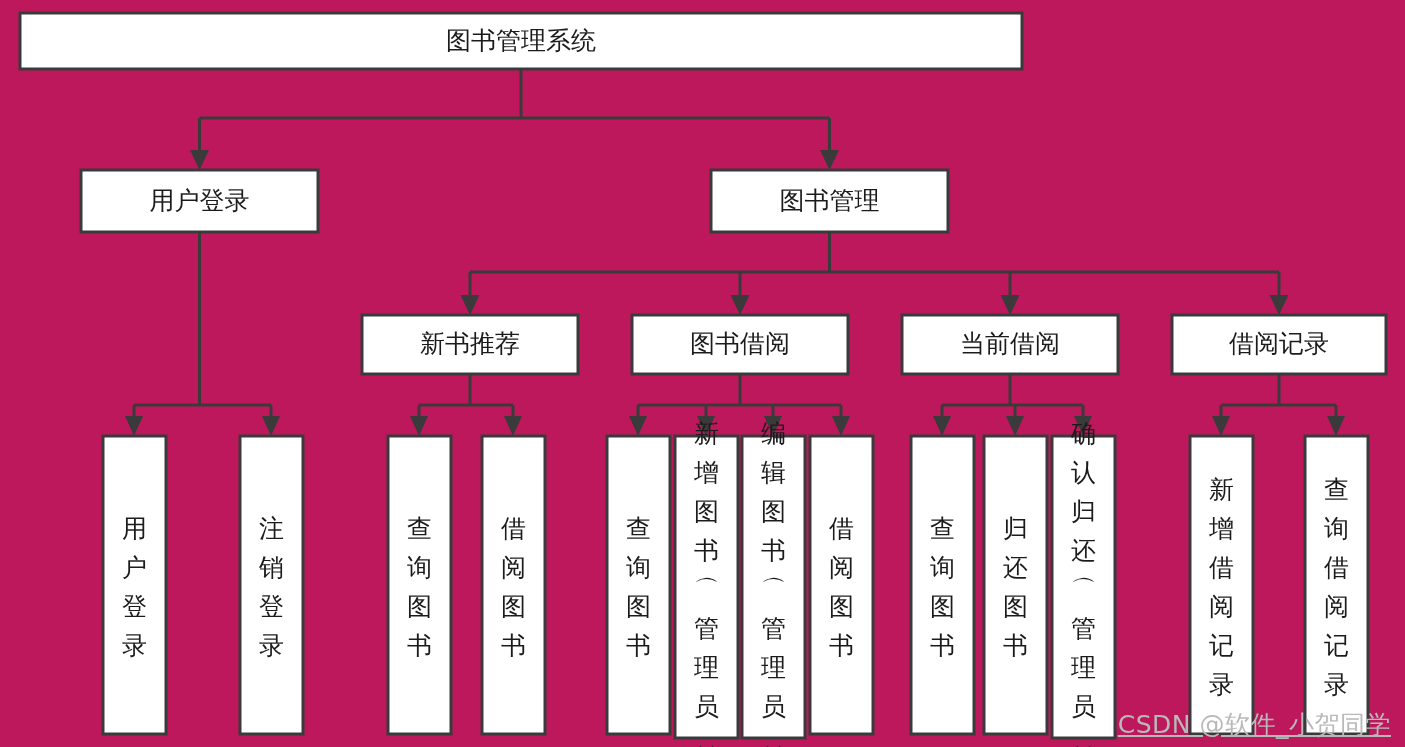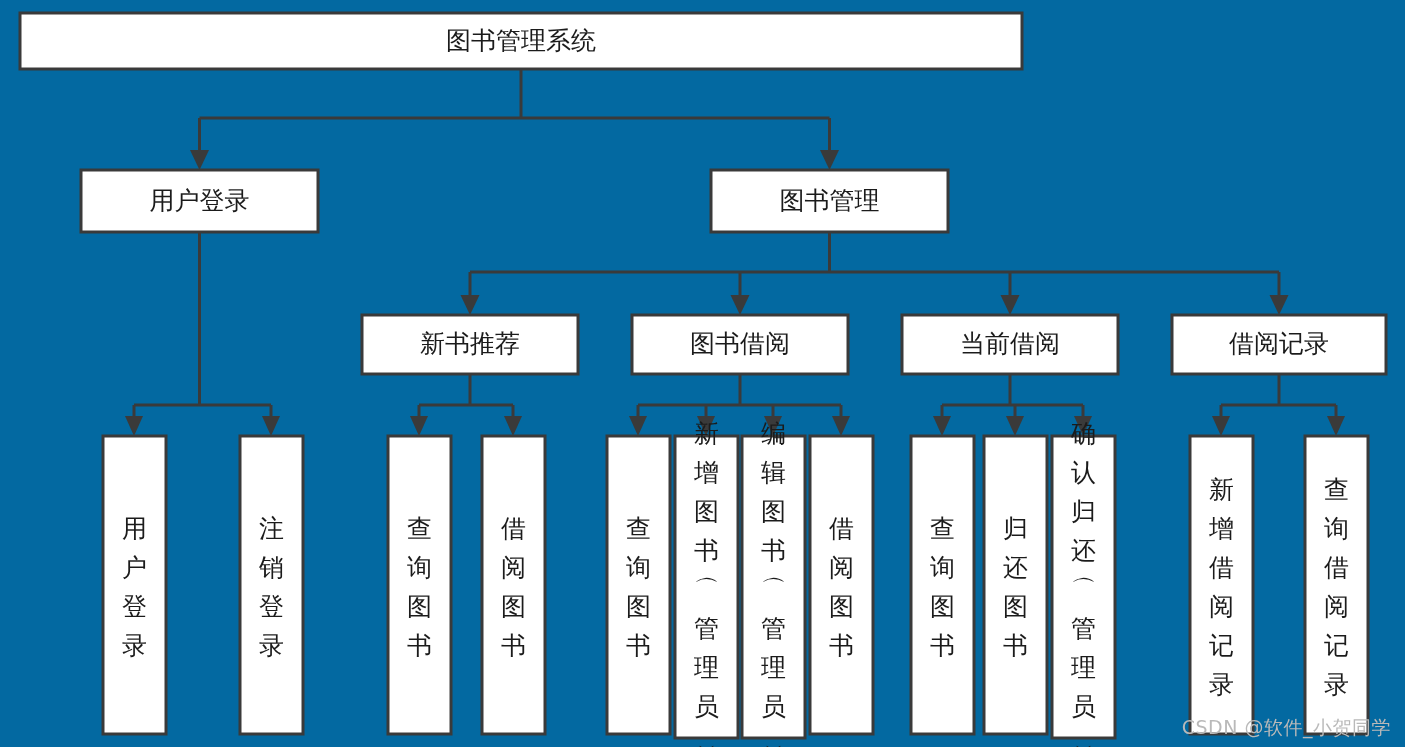--- a/index.html
+++ b/index.html
@@ -10,21 +10,21 @@
   body {
     width: 1405px;
     height: 747px;
     font-family: "DejaVu Sans", "Liberation Sans", sans-serif;
     overflow: hidden;
   }
   #diagram-root {
     position: relative;
     width: 1405px;
     height: 747px;
-    background: #0369a1;
+    background: #be185d;
   }
   svg#tree-svg {
     position: absolute;
     top: 0;
     left: 0;
     width: 1405px;
     height: 747px;
     display: block;
   }
   .node-rect {
@@ -58,25 +58,26 @@
     font-family: "DejaVu Sans", "Liberation Sans", sans-serif;
     font-size: 25px;
     fill: #1b1b1b;
     text-anchor: middle;
   }
   .watermark {
     position: absolute;
     right: 14px;
     bottom: 6px;
     font-family: "DejaVu Sans", "Liberation Sans", sans-serif;
-    font-size: 19px;
+    font-size: 25px;
     color: #b9b9b9;
     letter-spacing: 0.5px;
     white-space: nowrap;
     user-select: none;
+    text-decoration: underline;
   }
 </style>
 </head>
 <body>
 
 <div id="diagram-root">
 
   <svg id="tree-svg" viewBox="0 0 1405 747">
     <defs>
       <marker id="arrow" viewBox="0 0 12 12" refX="6" refY="10" markerWidth="12" markerHeight="12" orient="auto-start-reverse">

